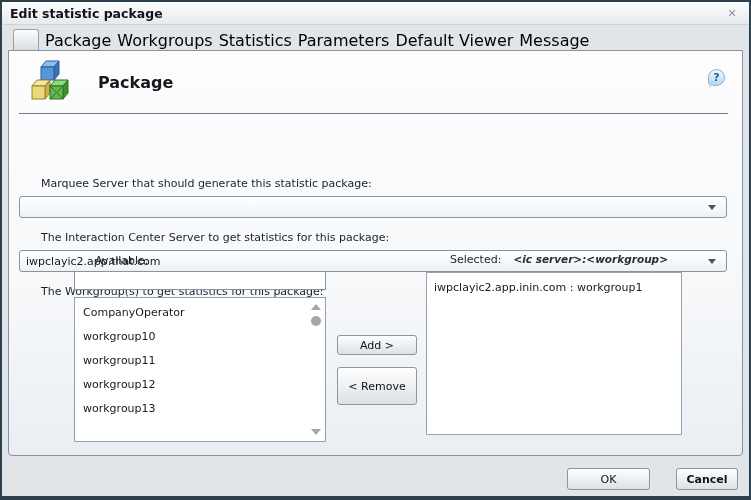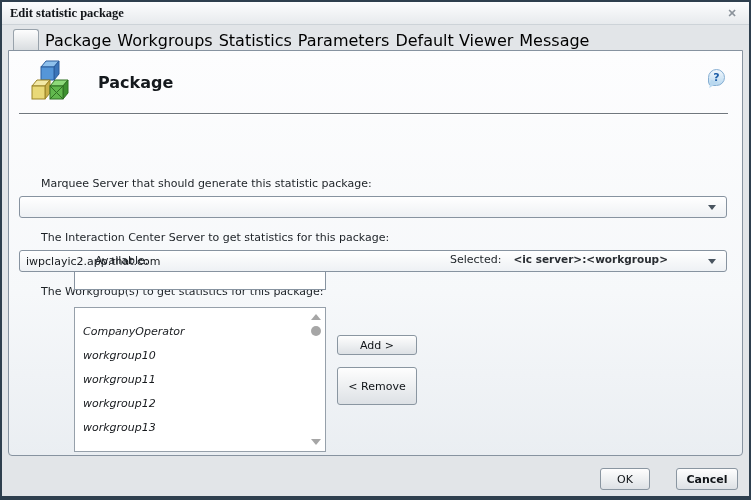--- a/index.html
+++ b/index.html
@@ -3,21 +3,21 @@
 <meta charset="utf-8">
 <style>
   * { margin:0; padding:0; box-sizing:border-box; }
   body { font-family:"DejaVu Sans","Liberation Sans",sans-serif; background:#fff; }
   .window { position:relative; width:751px; height:500px; background:#e2e5e8; overflow:hidden; }
   .window-border { position:absolute; inset:0; border:2px solid #2e3f4e; border-bottom-width:4px; pointer-events:none; z-index:30; }
 
   
   .titlebar { position:absolute; left:2px; right:2px; top:2px; height:23px;
     background:linear-gradient(#fcfdfe,#e7eaed); border-bottom:1px solid #cdd3d8;
-    display:flex; align-items:center;font-family:Liberation Serif, serif; }
+    display:flex; align-items:center; }
   .title { padding-left:8px; font-size:12.5px; font-weight:bold; color:#101418; }
   .close-btn { position:absolute; right:9px; top:3px; width:16px; height:16px;
     display:flex; align-items:center; justify-content:center;
     color:#8b939b; font-size:11px; font-weight:bold; cursor:default; }
 
   
   .tabstrip { position:absolute; left:13px; top:25px; height:25px; display:flex;
     align-items:flex-end; gap:6px; z-index:2; }
   .tab { height:21px; padding:0 12px; display:flex; align-items:center;
     font-size:11px; color:#1a1e23; background:linear-gradient(#fdfdfd,#d9dde0);
@@ -45,21 +45,21 @@
     background:linear-gradient(#ffffff,#eef1f4); border:1px solid #8793a0; border-radius:3px;
     display:flex; align-items:center; font-size:11px; color:#15191d; padding-left:6px; }
   .dd-arrow { position:absolute; right:10px; top:8px; width:0; height:0;
     border-left:4px solid transparent; border-right:4px solid transparent;
     border-top:5px solid #49545f; }
 
   .filter-input { position:absolute; left:65px; top:220px; width:252px; height:19px;
     border:1px solid #8793a0; background:#fff; font-family:inherit; font-size:11px; padding:0 5px; }
 
   .listbox { position:absolute; background:#fff; border:1px solid #96a0aa; overflow:hidden; }
-  .listbox.available { left:65px; top:256px; width:252px; height:145px; padding-top:12px;font-style:italic; }
+  .listbox.available { left:65px; top:246px; width:252px; height:145px; padding-top:3px; }
   .listbox.selected-list { left:417px; top:221px; width:256px; height:163px; padding-top:2px; border-color:#9aa4ad; }
   .list-item { height:24px; line-height:24px; padding-left:8px; font-size:11px; color:#16191d; white-space:nowrap; }
   .sel-item { padding:6px 0 0 7px; font-size:11px; color:#16191d; white-space:nowrap; }
 
   .vscrollbar { position:absolute; top:2px; right:2px; bottom:2px; width:15px; background:#fff; }
   .sb-up { position:absolute; top:4px; left:3px; width:0; height:0;
     border-left:5px solid transparent; border-right:5px solid transparent;
     border-bottom:6px solid #a6a6a6; }
   .sb-thumb { position:absolute; top:16px; left:3px; width:10px; height:10px;
     border-radius:50%; background:#a6a6a6; }
@@ -67,24 +67,24 @@
     border-left:5px solid transparent; border-right:5px solid transparent;
     border-top:6px solid #a6a6a6; }
 
   .btn { background:linear-gradient(#fefefe,#dde1e5); border:1px solid #8a96a1;
     border-radius:3px; font-family:inherit; font-size:11px; color:#101418;
     display:flex; align-items:center; justify-content:center; cursor:default; }
   .add-btn    { position:absolute; left:328px; top:284px; width:80px; height:20px; }
   .remove-btn { position:absolute; left:328px; top:316px; width:80px; height:38px; }
 
   .selected-header { position:absolute; left:420px; top:202px; display:flex; align-items:baseline; }
-  .selected-hint { font-weight:600; font-size:10.5px; color:#2a2e33; margin-left:12px; }
+  .selected-hint { font-style:italic; font-weight:600; font-size:10.5px; color:#2a2e33; margin-left:12px; }
 
   .footer-btn { position:absolute; bottom:10px; height:22px; z-index:5; }
-  .ok-btn { right:101px; width:50px; }
+  .ok-btn { right:101px; width:83px; }
   .cancel-btn { right:13px; width:62px;font-weight:bold; }
 </style>
 </head>
 <body>
 
 <div class="window">
 
   <div class="titlebar">
     <div class="title">Edit statistic package</div>
     <div class="close-btn">✕</div>
@@ -158,20 +158,24 @@
     </div>
 
     <button class="btn add-btn">Add &gt;</button>
     <button class="btn remove-btn">&lt; Remove</button>
 
     <div class="selected-header">
       <span class="field-label" style="position:static;">Selected:</span>
       <span class="selected-hint">&lt;ic server&gt;:&lt;workgroup&gt;</span>
     </div>
 
+    <div class="listbox selected-list">
+
+    <div class="sel-item">iwpclayic2.app.inin.com : workgroup1</div>
+      </div>
 
   </div>
 
   <button class="btn footer-btn ok-btn">OK</button>
   <button class="btn footer-btn cancel-btn">Cancel</button>
 
   <div class="window-border"></div>
 </div>
 
 </body></html>

